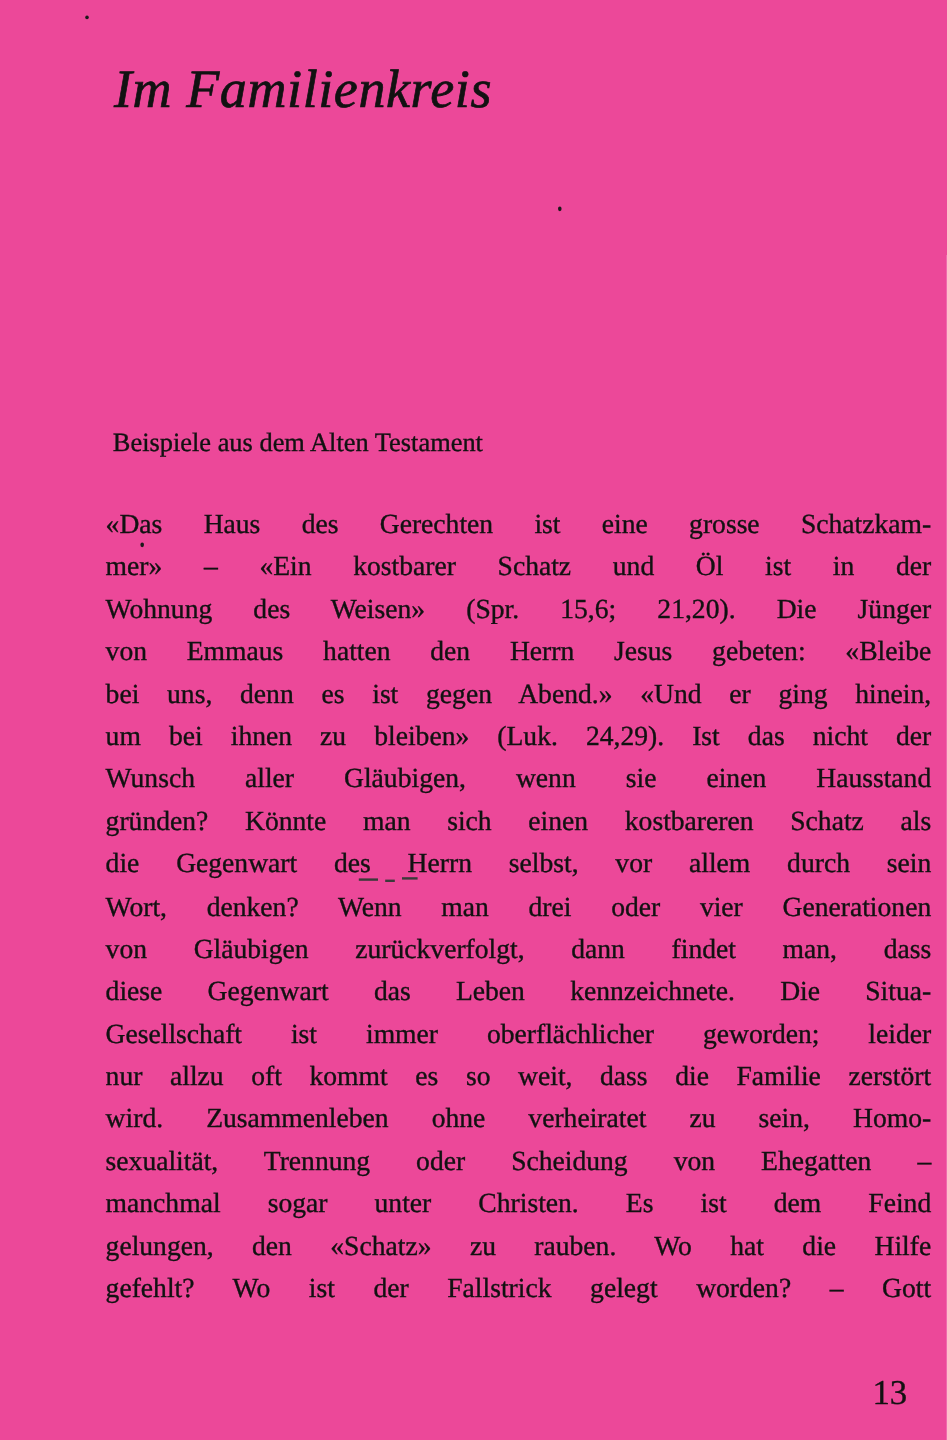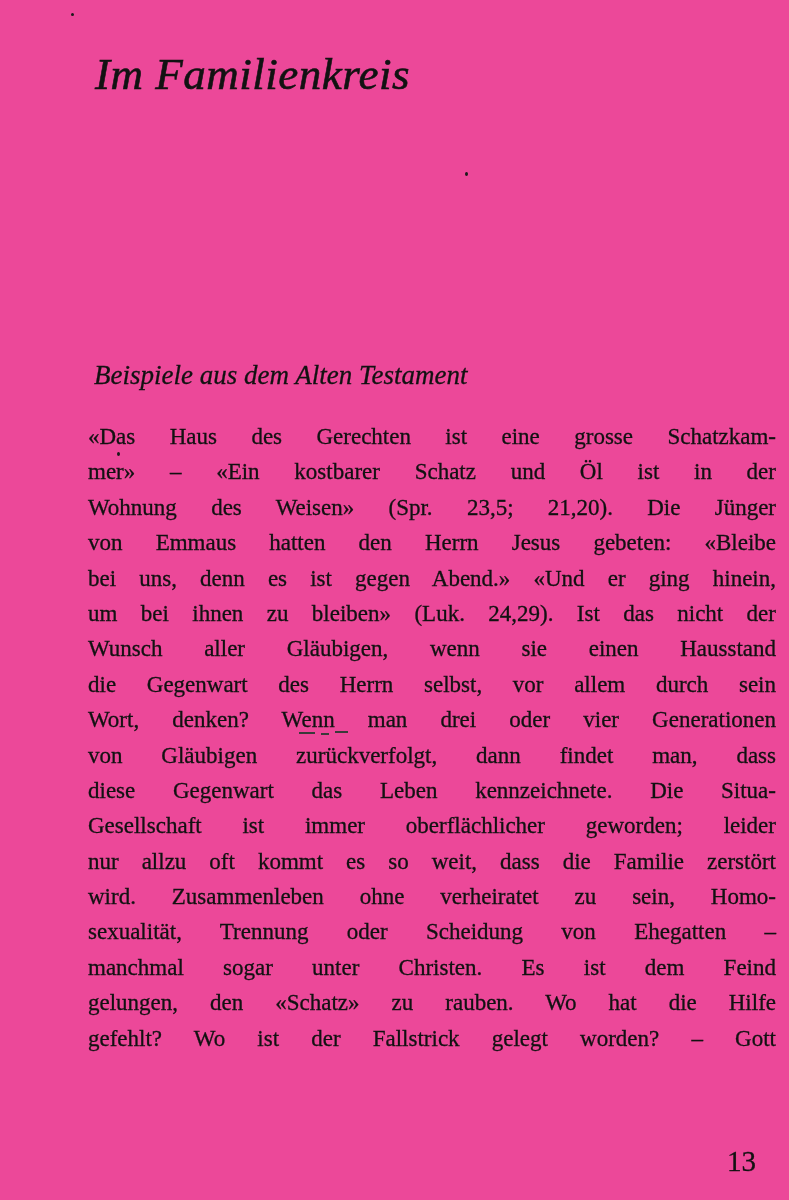--- a/index.html
+++ b/index.html
@@ -28,22 +28,21 @@
     font-style: italic;
     font-weight: 500;
     letter-spacing: 0.5px;
     -webkit-text-stroke: 0.6px #121212;
     white-space: nowrap;
   }
   .section-subtitle {
     position: absolute;
     left: 94px;
     top: 338px;
-    font-size: 27px;
-    font-style: italic;
+    font-size: 22px;
     font-weight: 400;
     -webkit-text-stroke: 0.3px #121212;
     white-space: nowrap;
   }
   .body-text {
     position: absolute;
     left: 88px;
     top: 419px;
     width: 688px;
   }
@@ -80,25 +79,26 @@
 
 <div class="page">
 
   <h1 class="chapter-title">Im Familienkreis</h1>
 
   <h2 class="section-subtitle">Beispiele aus dem Alten Testament</h2>
 
   <div class="body-text">
       <div class="body-line">«Das Haus des Gerechten ist eine grosse Schatzkam-</div>
       <div class="body-line">mer» – «Ein kostbarer Schatz und Öl ist in der</div>
-      <div class="body-line">Wohnung des Weisen» (Spr. 23,5; 21,20). Die Jünger</div>
+      <div class="body-line">Wohnung des Weisen» (Spr. 15,6; 21,20). Die Jünger</div>
       <div class="body-line">von Emmaus hatten den Herrn Jesus gebeten: «Bleibe</div>
       <div class="body-line">bei uns, denn es ist gegen Abend.» «Und er ging hinein,</div>
       <div class="body-line">um bei ihnen zu bleiben» (Luk. 24,29). Ist das nicht der</div>
       <div class="body-line">Wunsch aller Gläubigen, wenn sie einen Hausstand</div>
+      <div class="body-line">gründen? Könnte man sich einen kostbareren Schatz als</div>
       <div class="body-line">die Gegenwart des Herrn selbst, vor allem durch sein</div>
       <div class="body-line">Wort, denken? Wenn man drei oder vier Generationen</div>
       <div class="body-line">von Gläubigen zurückverfolgt, dann findet man, dass</div>
       <div class="body-line">diese Gegenwart das Leben kennzeichnete. Die Situa-</div>
       <div class="body-line">Gesellschaft ist immer oberflächlicher geworden; leider</div>
       <div class="body-line">nur allzu oft kommt es so weit, dass die Familie zerstört</div>
       <div class="body-line">wird. Zusammenleben ohne verheiratet zu sein, Homo-</div>
       <div class="body-line">sexualität, Trennung oder Scheidung von Ehegatten –</div>
       <div class="body-line">manchmal sogar unter Christen. Es ist dem Feind</div>
       <div class="body-line">gelungen, den «Schatz» zu rauben. Wo hat die Hilfe</div>

